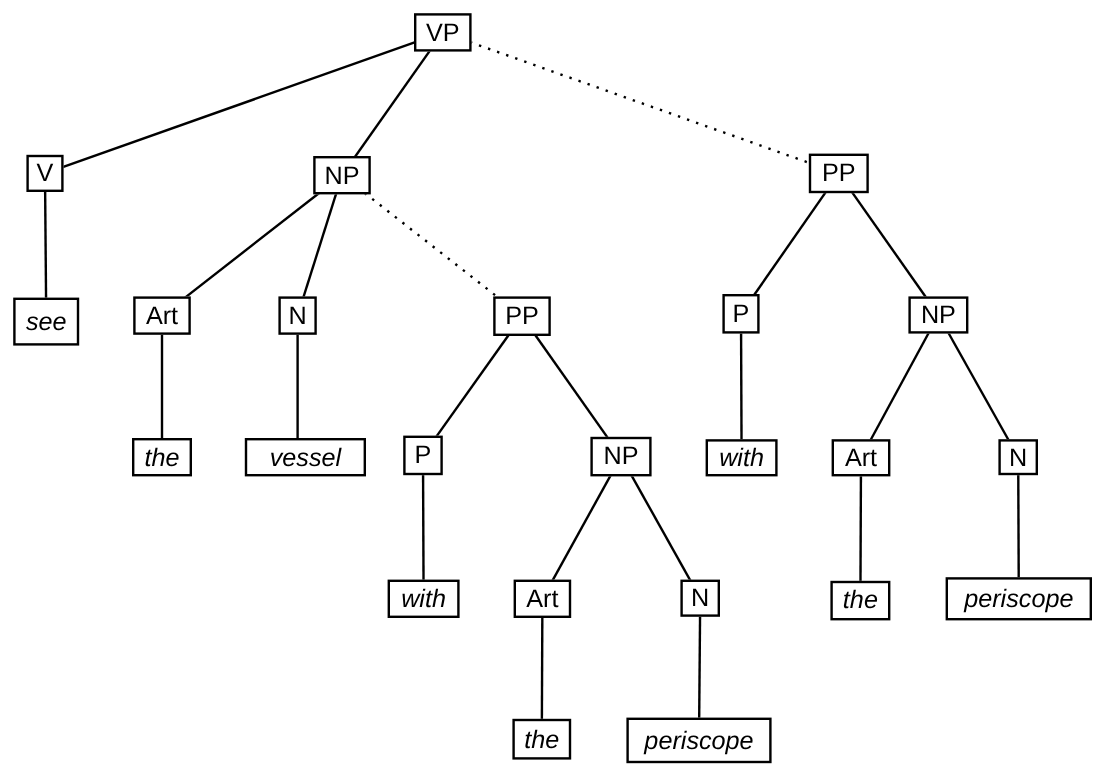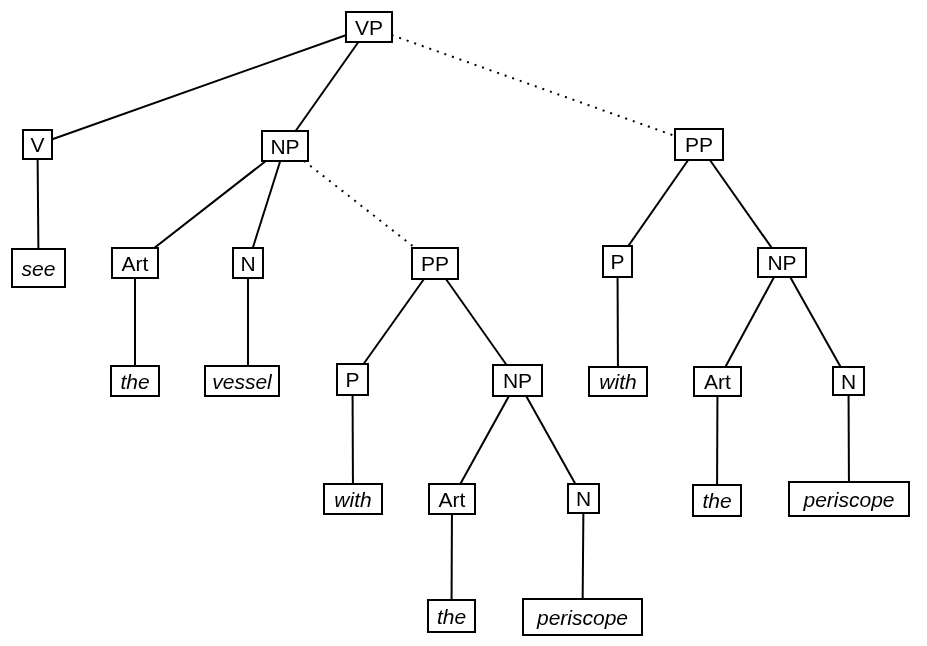--- a/index.html
+++ b/index.html
@@ -79,21 +79,21 @@
       <div class="node" style="left: 22px; top: 129px; width: 31px; height: 31px;">V</div>
       <div class="node" style="left: 261px; top: 130px; width: 48px; height: 32px;">NP</div>
       <div class="node" style="left: 674px; top: 128px; width: 50px; height: 33px;">PP</div>
       <div class="node italic" style="left: 11px; top: 248px; width: 55px; height: 40px;">see</div>
       <div class="node" style="left: 111px; top: 247px; width: 48px; height: 32px;">Art</div>
       <div class="node" style="left: 232px; top: 247px; width: 32px; height: 32px;">N</div>
       <div class="node" style="left: 411px; top: 247px; width: 48px; height: 33px;">PP</div>
       <div class="node" style="left: 602px; top: 245px; width: 31px; height: 33px;">P</div>
       <div class="node" style="left: 757px; top: 247px; width: 50px; height: 31px;">NP</div>
       <div class="node italic" style="left: 110px; top: 365px; width: 50px; height: 32px;">the</div>
-      <div class="node italic" style="left: 204px; top: 365px; width: 76px; height: 32px;">vessel</div>
+      <div class="node italic" style="left: 204px; top: 365px; width: 101px; height: 32px;">vessel</div>
       <div class="node" style="left: 336px; top: 363px; width: 33px; height: 33px;">P</div>
       <div class="node" style="left: 492px; top: 364px; width: 51px; height: 33px;">NP</div>
       <div class="node italic" style="left: 588px; top: 366px; width: 60px; height: 31px;">with</div>
       <div class="node" style="left: 693px; top: 366px; width: 49px; height: 31px;">Art</div>
       <div class="node" style="left: 832px; top: 366px; width: 33px; height: 30px;">N</div>
       <div class="node italic" style="left: 323px; top: 483px; width: 60px; height: 32px;">with</div>
       <div class="node" style="left: 428px; top: 483px; width: 48px; height: 32px;">Art</div>
       <div class="node" style="left: 567px; top: 483px; width: 33px; height: 31px;">N</div>
       <div class="node italic" style="left: 692px; top: 484px; width: 50px; height: 33px;">the</div>
       <div class="node italic" style="left: 788px; top: 481px; width: 122px; height: 36px;">periscope</div>

